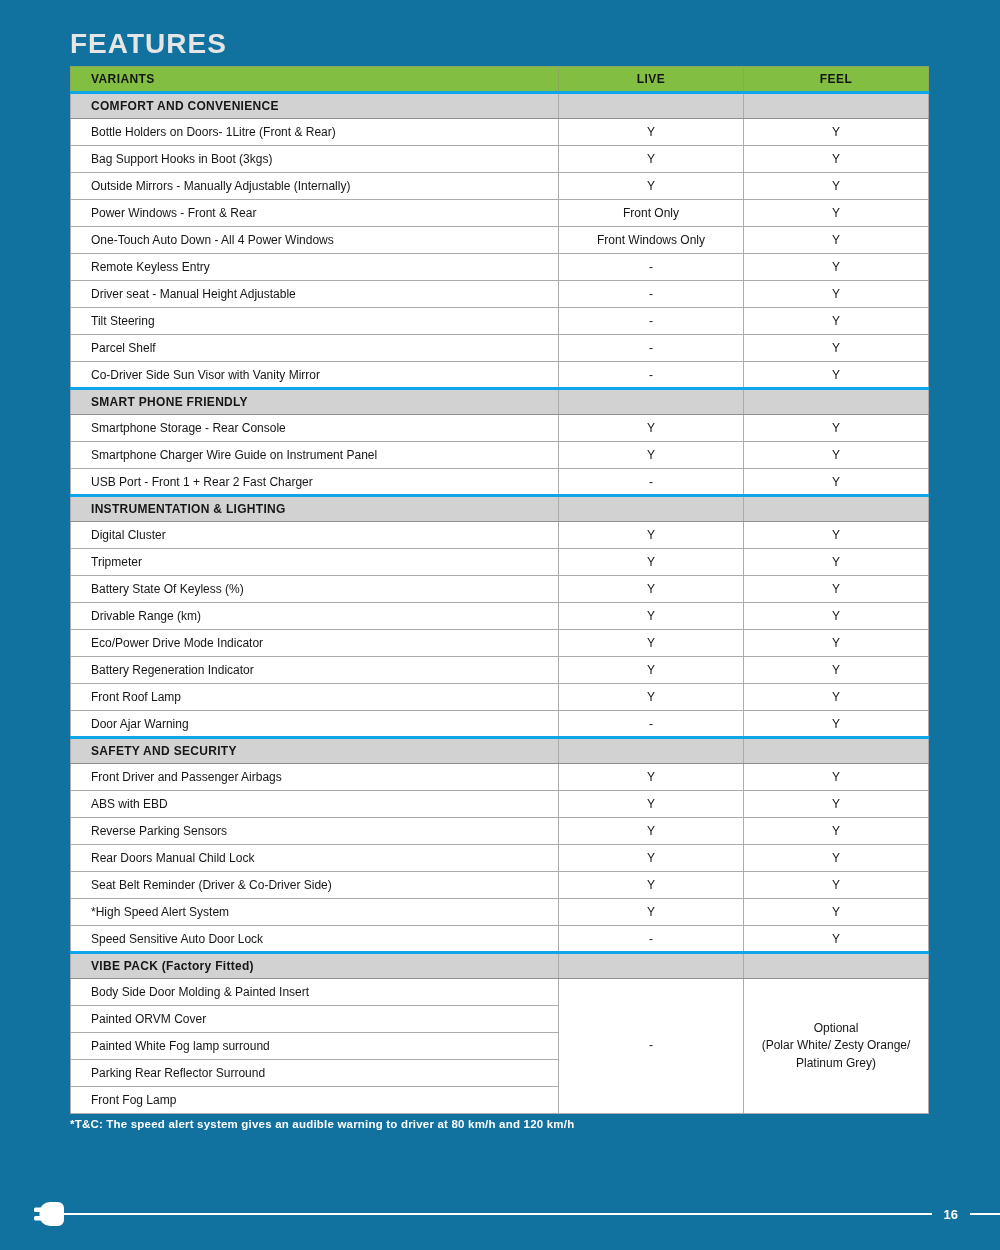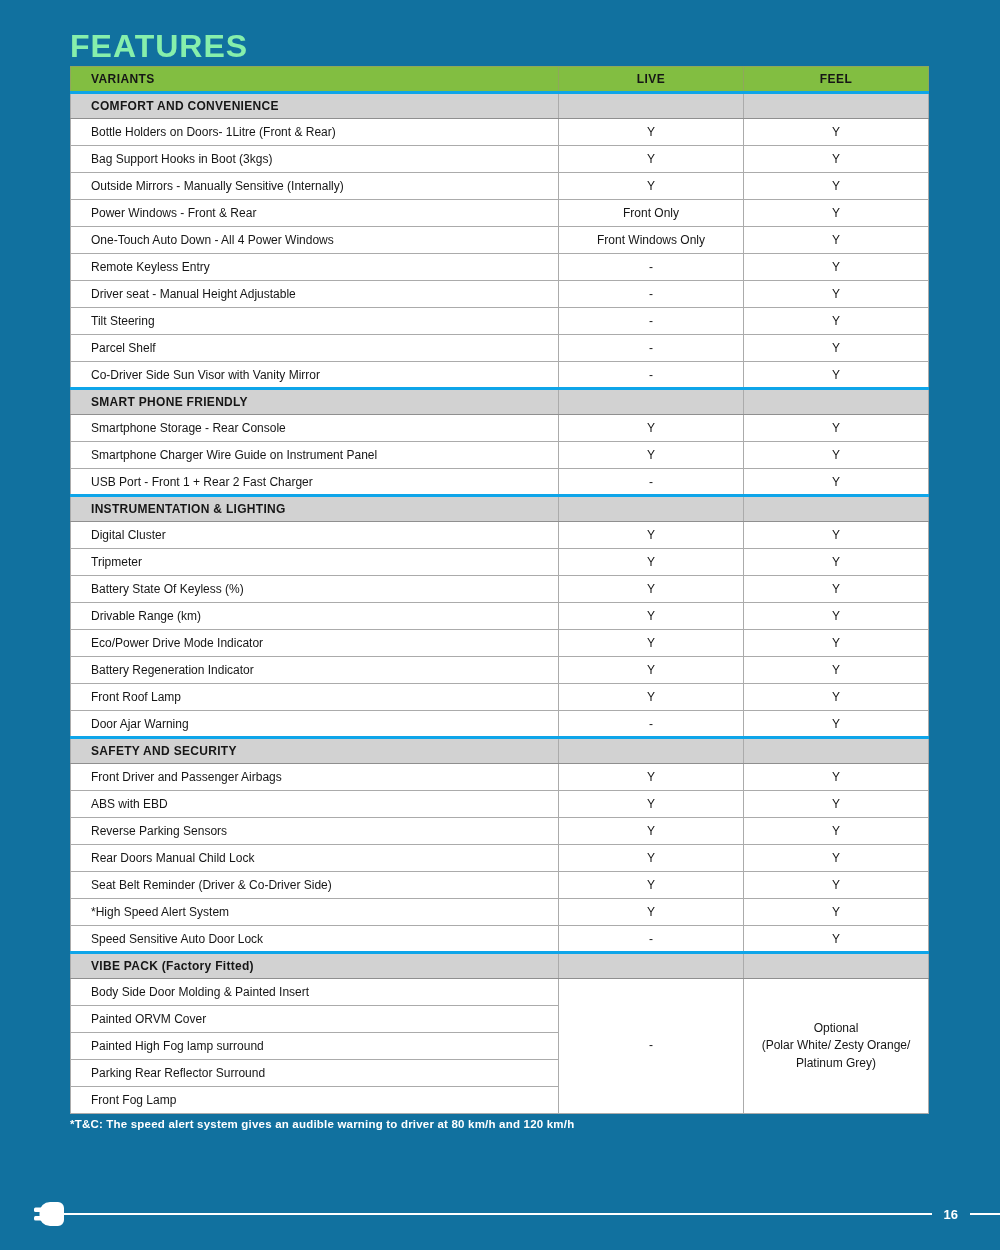--- a/index.html
+++ b/index.html
@@ -5,21 +5,21 @@
   * { margin:0; padding:0; box-sizing:border-box; }
   html,body { width:1000px; height:1250px; }
   body {
     background: var(--background, #11719F);
     font-family: "Liberation Sans", sans-serif;
     position: relative;
     overflow: hidden;
   }
   .page-title {
     position:absolute; left:70px; top:28px;
-    color:#86efac; font-size:32px; font-weight:800; letter-spacing:1px;
+    color:#e5e5e5; font-size:28px; font-weight:800; letter-spacing:1px;
   }
   .table-wrap {
     position:absolute; left:70px; top:66px; width:858px;
   }
   table.features {
     width:858px; border-collapse:collapse; table-layout:fixed;
     background:#d946ef;
     border:1px solid #9d9d9d;
   }
   col.c-var { width:488px; }
@@ -91,21 +91,21 @@
           <td class="feature-cell">Bottle Holders on Doors- 1Litre (Front &amp; Rear)</td>
           <td class="value-cell">Y</td>
           <td class="value-cell">Y</td>
         </tr>
         <tr class="feature-row">
           <td class="feature-cell">Bag Support Hooks in Boot (3kgs)</td>
           <td class="value-cell">Y</td>
           <td class="value-cell">Y</td>
         </tr>
         <tr class="feature-row">
-          <td class="feature-cell">Outside Mirrors - Manually Sensitive (Internally)</td>
+          <td class="feature-cell">Outside Mirrors - Manually Adjustable (Internally)</td>
           <td class="value-cell">Y</td>
           <td class="value-cell">Y</td>
         </tr>
         <tr class="feature-row">
           <td class="feature-cell">Power Windows - Front &amp; Rear</td>
           <td class="value-cell">Front Only</td>
           <td class="value-cell">Y</td>
         </tr>
         <tr class="feature-row">
           <td class="feature-cell">One-Touch Auto Down - All 4 Power Windows</td>
@@ -251,21 +251,21 @@
           <td class="feature-cell">Body Side Door Molding &amp; Painted Insert</td>
           <td class="value-cell merged-cell" rowspan="5">-</td>
           <td class="value-cell merged-cell" rowspan="5">Optional
 (Polar White/ Zesty Orange/
 Platinum Grey)</td>
         </tr>
         <tr class="feature-row">
           <td class="feature-cell">Painted ORVM Cover</td>
         </tr>
         <tr class="feature-row">
-          <td class="feature-cell">Painted High Fog lamp surround</td>
+          <td class="feature-cell">Painted White Fog lamp surround</td>
         </tr>
         <tr class="feature-row">
           <td class="feature-cell">Parking Rear Reflector Surround</td>
         </tr>
         <tr class="feature-row">
           <td class="feature-cell">Front Fog Lamp</td>
         </tr>
       </tbody>
   </table>
 </div>

